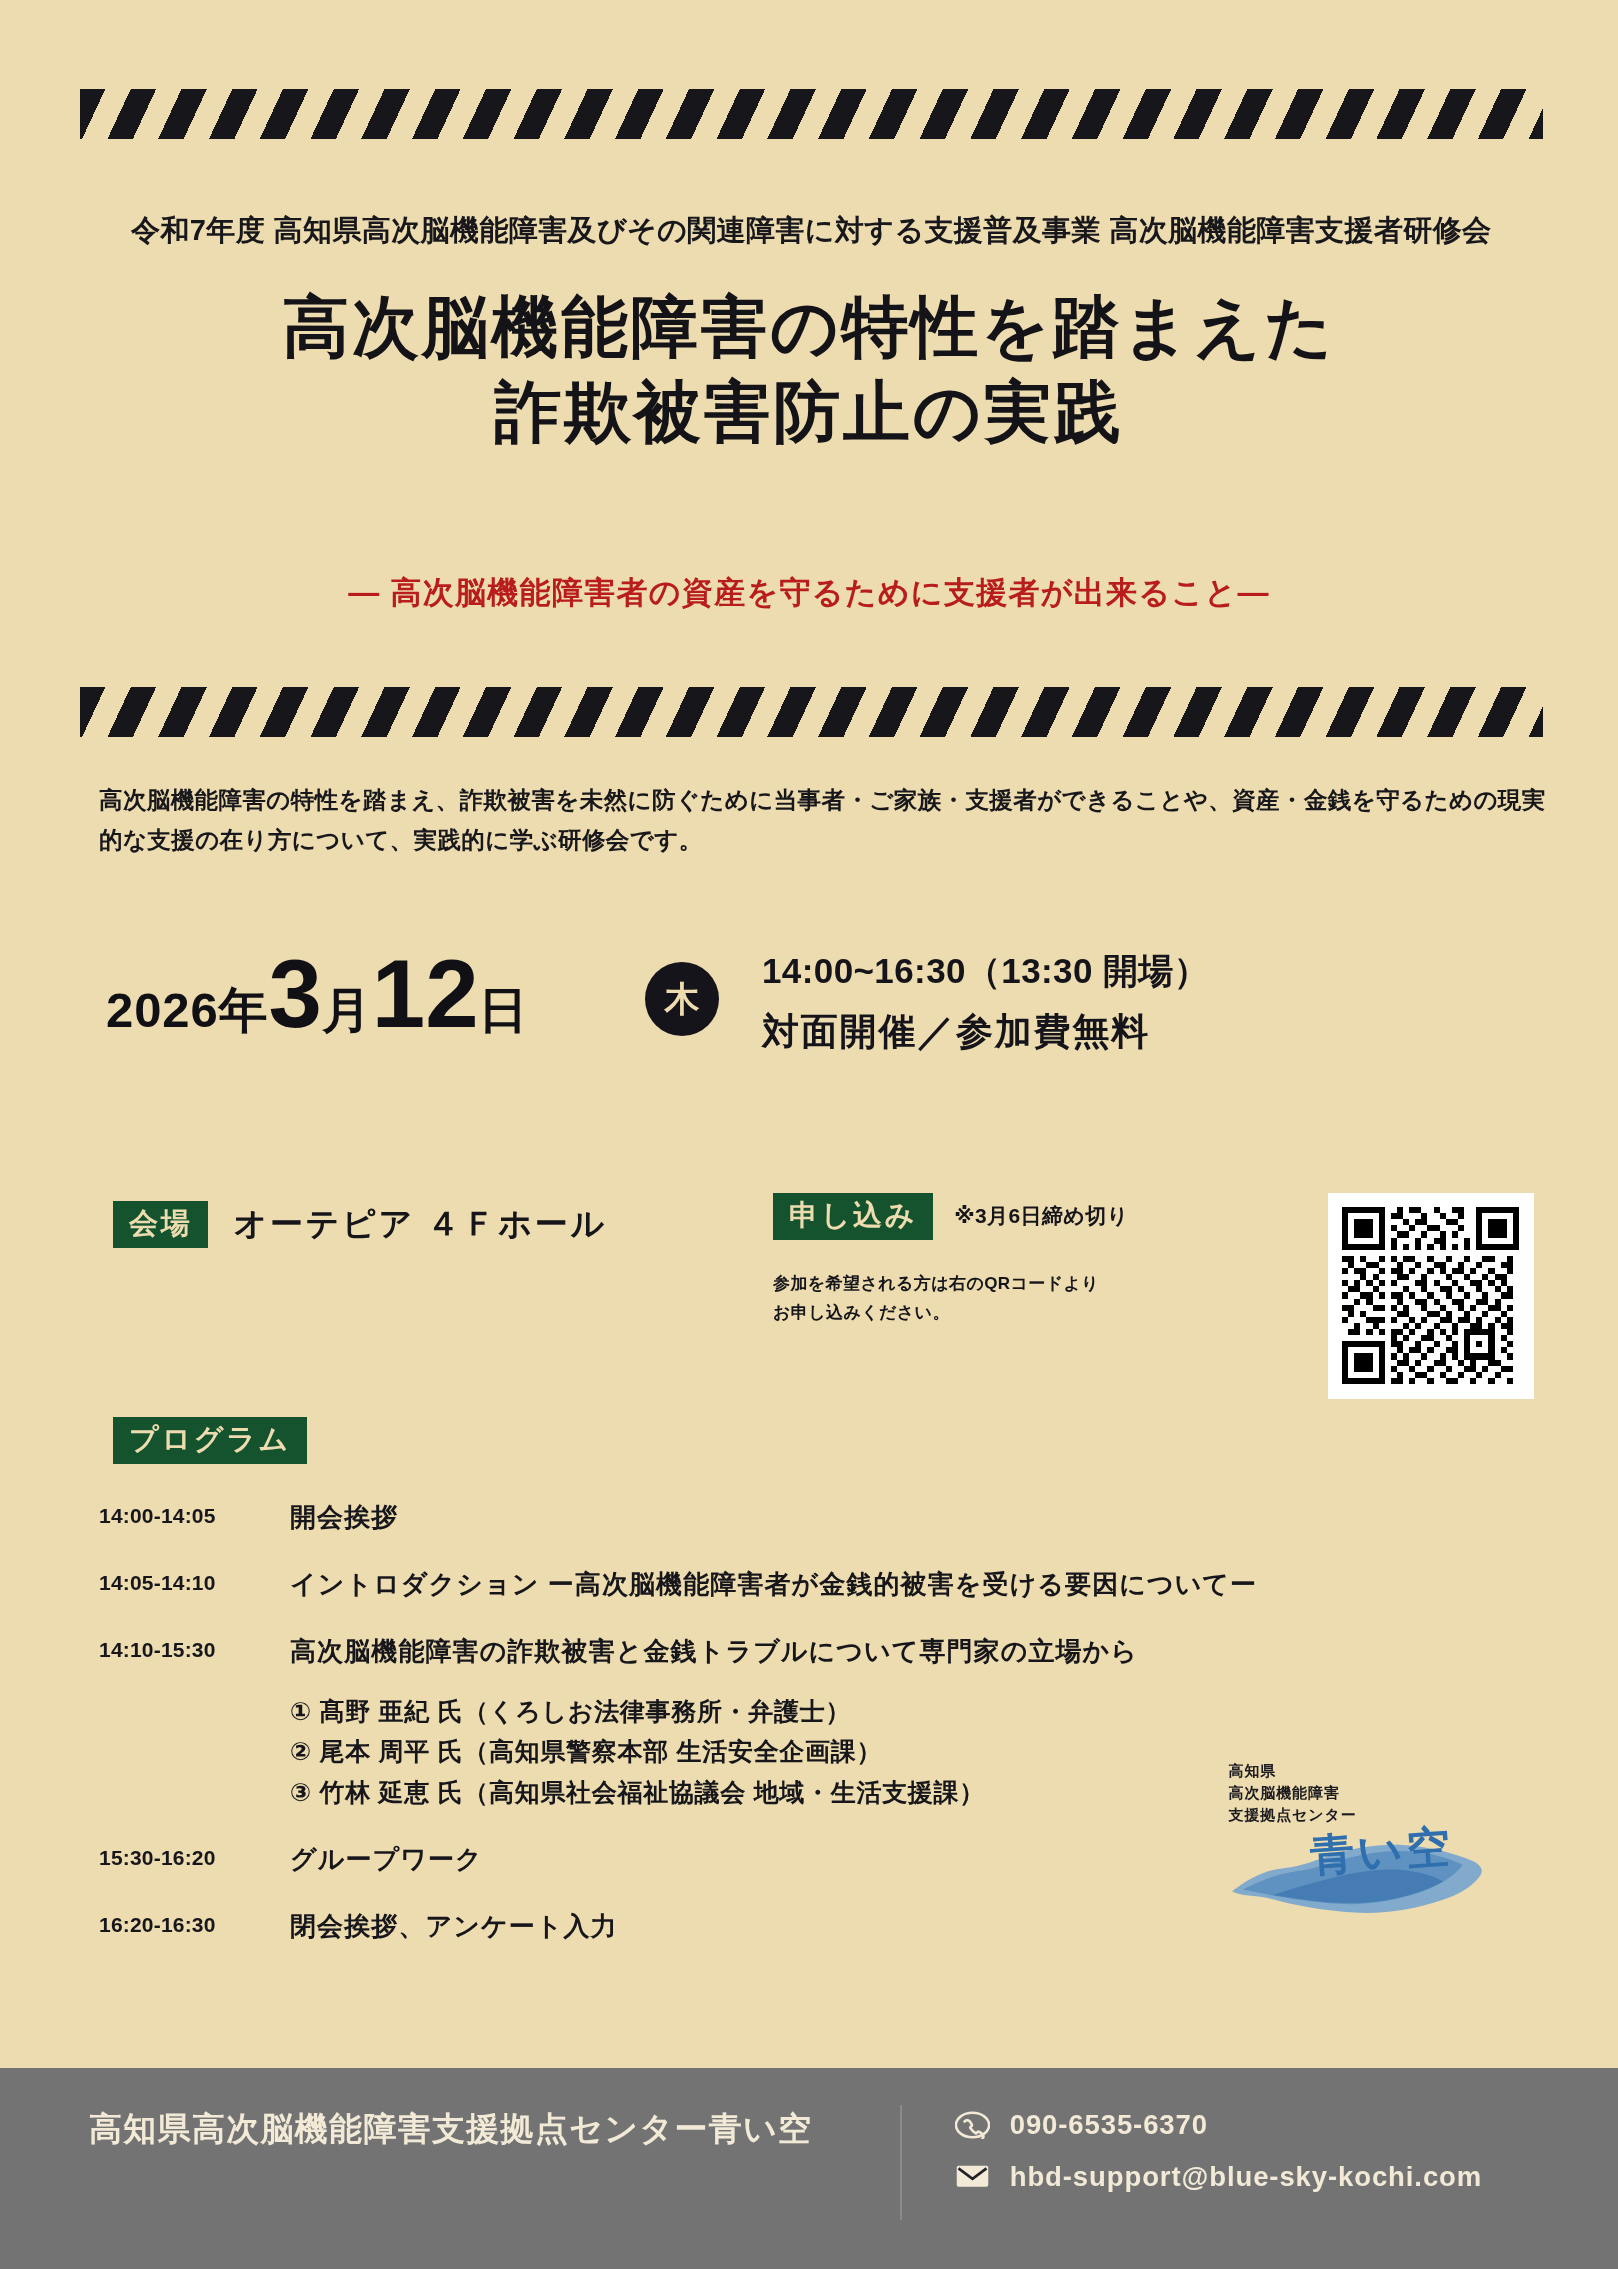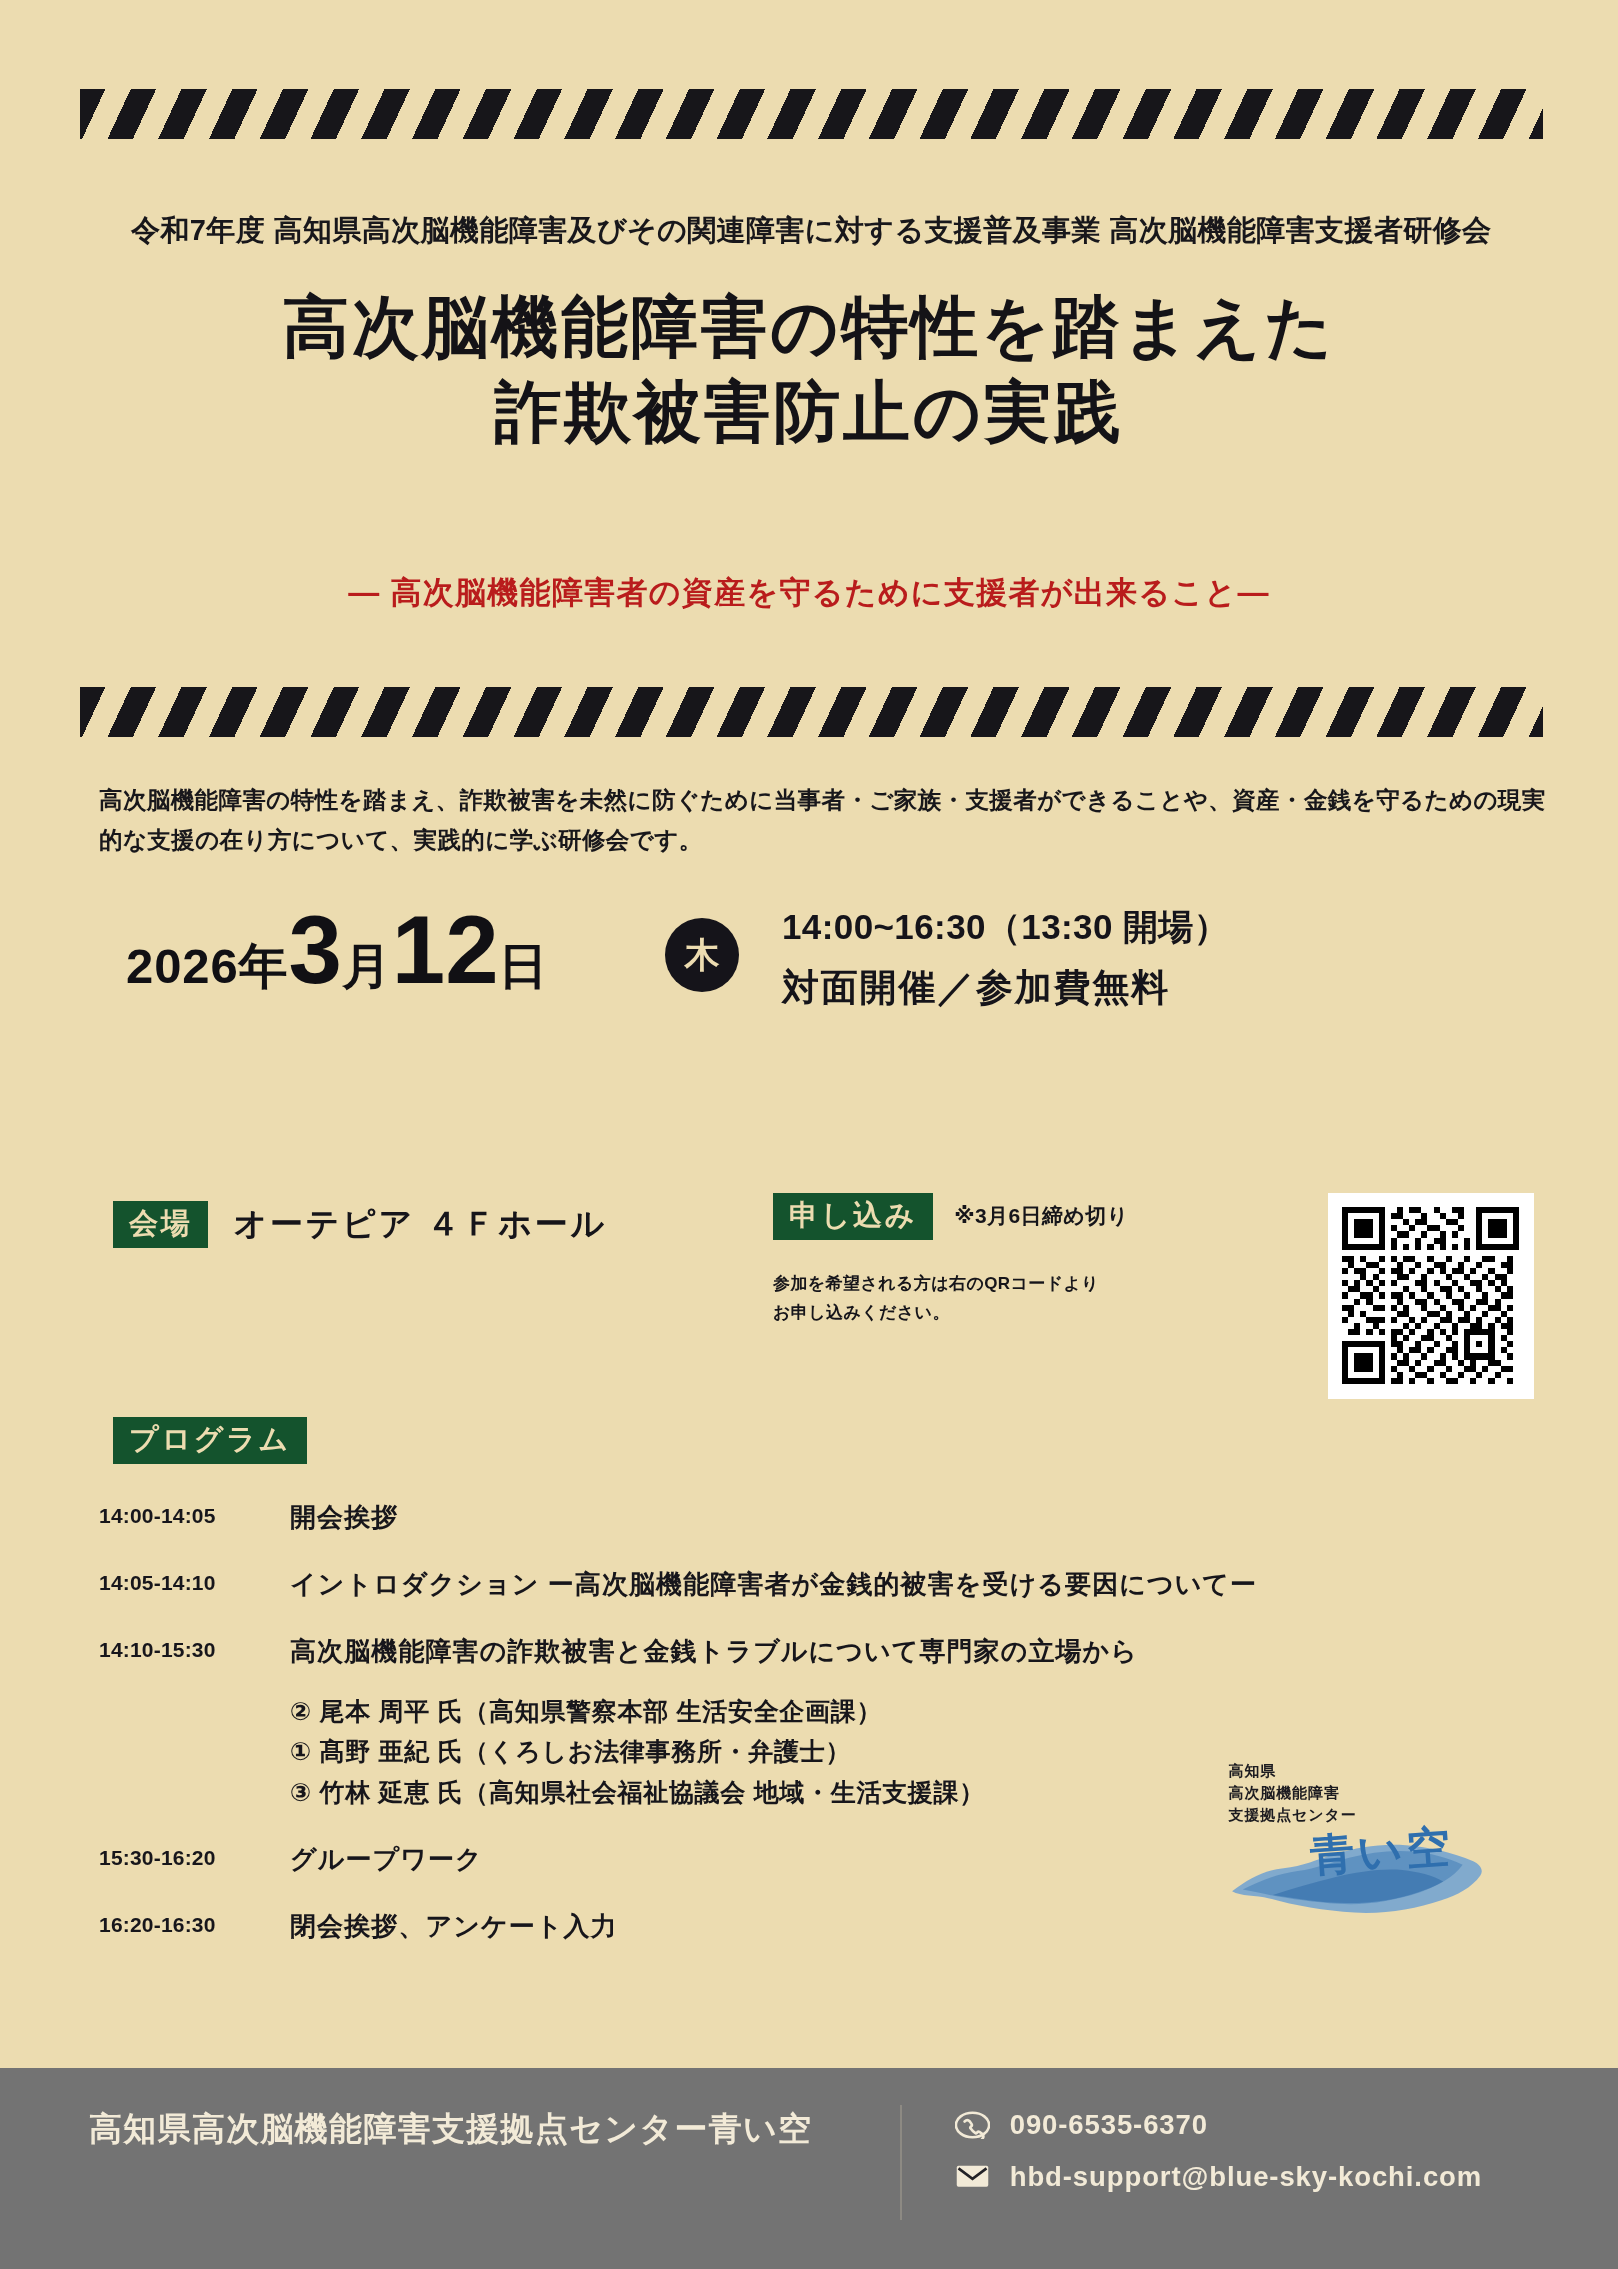--- a/index.html
+++ b/index.html
@@ -84,24 +84,23 @@
     font-weight: bold;
     line-height: 1.72;
     letter-spacing: 0.4px;
     color: #18171b;
   }
 
   
   .date-row {
     position: absolute;
     left: 106px;
-    top: 895px;
+    top: 939px;
     width: 1436px;
     height: 142px;
-    margin-left: 20px;
   }
   .date-main {
     position: absolute;
     left: 0;
     top: 0;
     display: flex;
     align-items: baseline;
     font-weight: bold;
     color: #111014;
   }
@@ -632,22 +631,22 @@
     </div>
     <div class="prow">
       <div class="ptime">14:05-14:10</div>
       <div class="pdesc">イントロダクション ー高次脳機能障害者が金銭的被害を受ける要因についてー</div>
     </div>
     <div class="prow">
       <div class="ptime">14:10-15:30</div>
       <div class="pdesc">高次脳機能障害の詐欺被害と金銭トラブルについて専門家の立場から</div>
     </div>
     <div class="speakers">
+      <div>① 髙野 亜紀 氏（くろしお法律事務所・弁護士）</div>
       <div>② 尾本 周平 氏（高知県警察本部 生活安全企画課）</div>
-      <div>① 髙野 亜紀 氏（くろしお法律事務所・弁護士）</div>
       <div>③ 竹林 延恵 氏（高知県社会福祉協議会 地域・生活支援課）</div>
     </div>
     <div class="prow">
       <div class="ptime">15:30-16:20</div>
       <div class="pdesc">グループワーク</div>
     </div>
     <div class="prow">
       <div class="ptime">16:20-16:30</div>
       <div class="pdesc">閉会挨拶、アンケート入力</div>
     </div>

